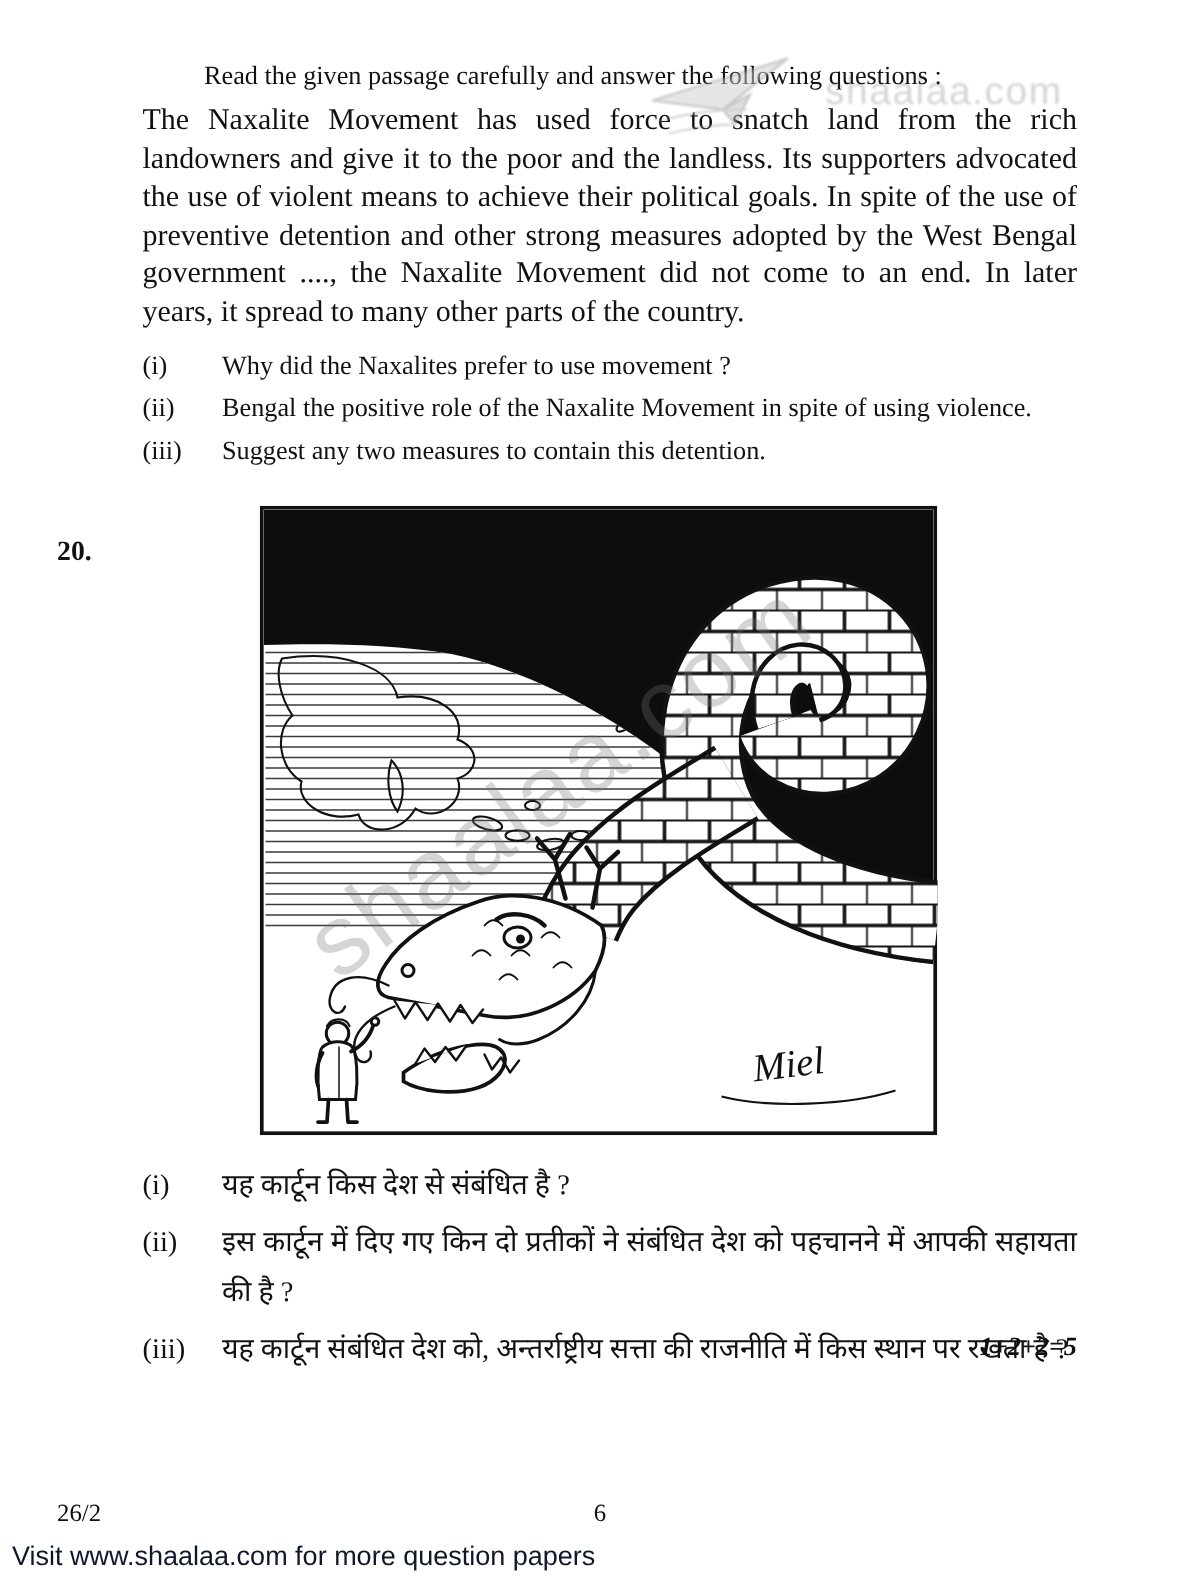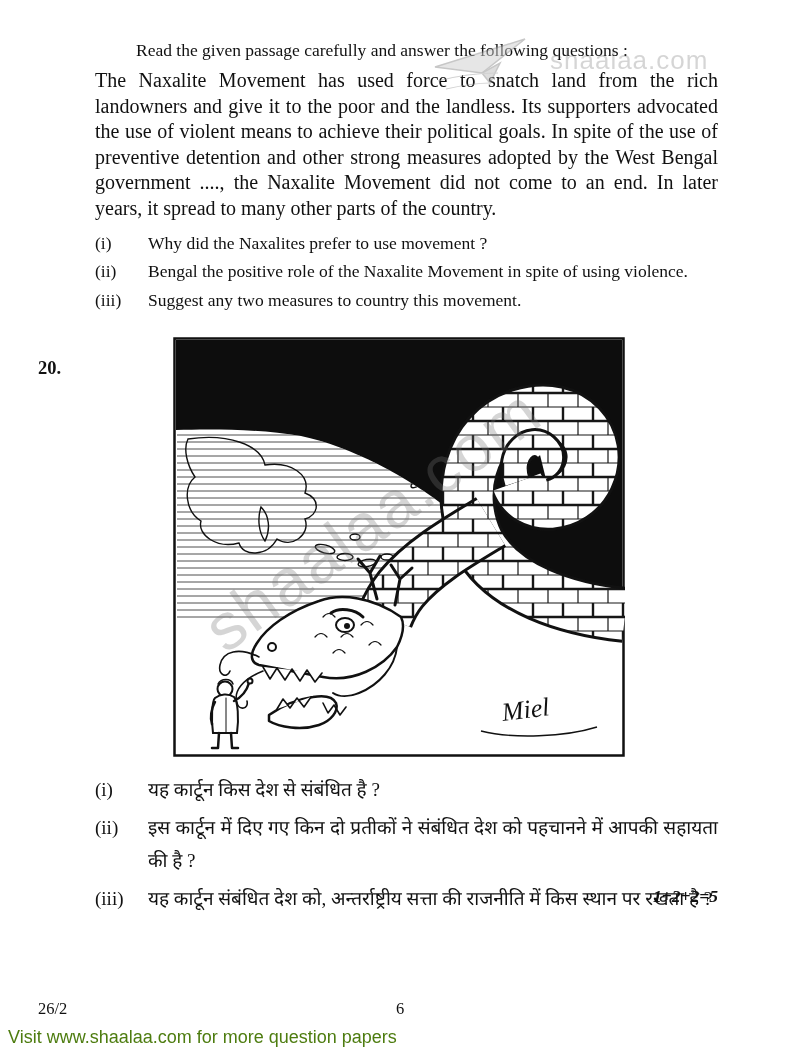--- a/index.html
+++ b/index.html
@@ -17,21 +17,21 @@
   .qtext{flex:1;text-align:justify;}
   .q20{position:relative;margin-top:24px;}
   .qnum{position:absolute;left:-57px;top:2px;font-weight:bold;font-size:18.5px;margin-top:19px;}
   .hindi-intro{font-size:19px;line-height:34px;text-align:justify;}
   .hindi .qitem{font-size:19px;line-height:33px;margin-top:5px;}
   .cartoon-wrap{width:452px;margin:16px 0 12px 78px;position:relative;}
   .marks{position:absolute;right:0;bottom:2px;font-style:italic;font-size:17.5px;font-weight:bold;}
   .footer-code{position:absolute;left:38px;top:999px;font-size:16.5px;}
   .footer-page{position:absolute;left:0;right:0;top:999px;text-align:center;font-size:16.5px;}
   .site-note{position:absolute;left:8px;top:1027px;font-family:"Liberation Sans",sans-serif;
-    font-size:18px;color:#4d7c0f;}
+    font-size:18px;color:#0f172a;}
   .wm-diagonal{
     position:absolute;left:212px;top:598px;z-index:30;pointer-events:none;
     font-family:"Liberation Sans",sans-serif;font-size:66px;letter-spacing:2px;
     color:rgba(115,115,115,0.30);transform:rotate(-36deg);transform-origin:0 50%;
     white-space:nowrap;
   }
   .wm-logo{
     position:absolute;left:430px;top:20px;width:345px;height:80px;z-index:5;
     display:flex;align-items:center;gap:10px;opacity:0.5;filter:blur(0.6px);
     pointer-events:none;
@@ -63,21 +63,21 @@
     <div class="qitem">
       <span class="qlabel">(i)</span>
       <span class="qtext">Why did the Naxalites prefer to use movement ?</span>
     </div>
     <div class="qitem">
       <span class="qlabel">(ii)</span>
       <span class="qtext">Bengal the positive role of the Naxalite Movement in spite of using violence.</span>
     </div>
     <div class="qitem">
       <span class="qlabel">(iii)</span>
-      <span class="qtext">Suggest any two measures to country this movement.</span>
+      <span class="qtext">Suggest any two measures to contain this detention.</span>
     </div>
   </div>
 
   <div class="q20 hindi">
     <span class="qnum">20.</span>
 
     <div class="cartoon-wrap">
       <svg width="452" height="420" viewBox="0 0 452 420">
         <defs>
           <pattern id="bricks" width="30" height="28" patternUnits="userSpaceOnUse">

